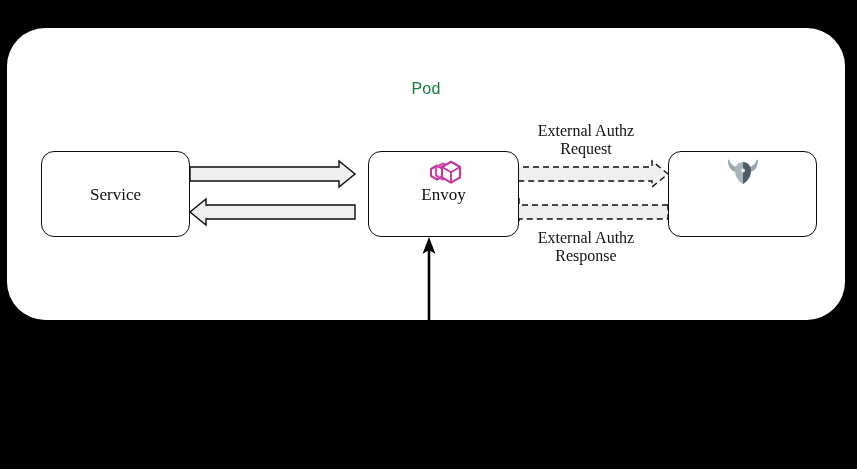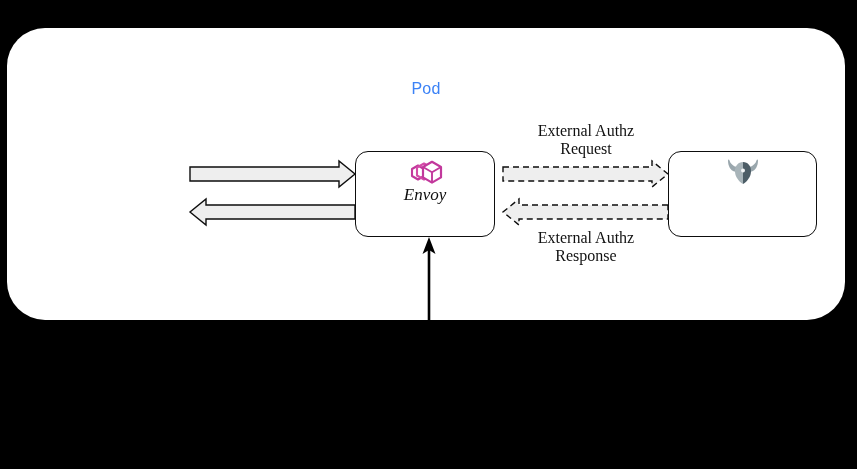--- a/index.html
+++ b/index.html
@@ -27,21 +27,21 @@
     border-radius: 38px;
   }
   .pod-title {
     position: absolute;
     left: 0;
     top: 52px;
     width: 100%;
     text-align: center;
     font-family: "Liberation Sans", sans-serif;
     font-size: 16px;
-    color: #3b82f6;
+    color: #15803d;
     letter-spacing: 0.2px;
   }
 
   
   .node {
     position: absolute;
     background: #ffffff;
     border: 1.6px solid #0d0d0d;
     border-radius: 13px;
     box-sizing: border-box;
@@ -50,21 +50,21 @@
     position: absolute;
     left: 0;
     width: 100%;
     text-align: center;
     font-family: "Liberation Serif", serif;
     font-size: 17px;
     color: #0d0d0d;
   }
 
   #node-service { left: 41px;  top: 151px; width: 149px; height: 86px; }
-  #node-envoy   { left: 355px; top: 151px; width: 140px; height: 86px; font-style: italic; }
+  #node-envoy   { left: 368px; top: 151px; width: 151px; height: 86px; }
   #node-opa     { left: 668px; top: 151px; width: 149px; height: 86px; }
 
   #node-service .node-label { top: 33px; }
   #node-envoy   .node-label { top: 33px; }
   #node-opa     .node-label { top: 33px; }
 
   
   .logo {
     position: absolute;
     left: 50%;
@@ -112,20 +112,23 @@
     <polygon points="355,205 206,205 206,199 190,212 206,225 206,219 355,219" fill="#eeeeee" stroke="#0d0d0d" stroke-width="1.4" stroke-linejoin="miter"></polygon>
 
     <polygon points="503,167 652,167 652,161 668,174 652,187 652,181 503,181" fill="#eeeeee" stroke="#0d0d0d" stroke-width="1.4" stroke-dasharray="6,4" stroke-linejoin="miter"></polygon>
 
     <polygon points="668,205 519,205 519,199 503,212 519,225 519,219 668,219" fill="#eeeeee" stroke="#0d0d0d" stroke-width="1.4" stroke-dasharray="6,4" stroke-linejoin="miter"></polygon>
 
     <line x1="429" y1="330" x2="429" y2="248" stroke="#000000" stroke-width="2.6"></line>
     <polygon points="429,237 422.5,254 429,250 435.5,254" fill="#000000"></polygon>
   </svg>
 
+  <div class="node" id="node-service">
+    <div class="node-label">Service</div>
+  </div>
 
   <div class="node" id="node-envoy">
     <div class="logo" id="envoy-logo">
       <svg viewBox="0 0 46 30" width="46" height="30" xmlns="http://www.w3.org/2000/svg">
 
         <polygon points="10,9 16,5.5 22,9 22,16 16,19.5 10,16" fill="none" stroke="#c2389c" stroke-width="2.1" stroke-linejoin="round"></polygon>
 
         <polygon points="15,7.5 22,3.5 29,7.5 29,15.5 22,19.5 15,15.5" fill="none" stroke="#d44ba8" stroke-width="2.1" stroke-linejoin="round"></polygon>
 
         <polygon points="21,7 30,1.8 39,7 39,17.4 30,22.6 21,17.4" fill="#ffffff" stroke="#c2389c" stroke-width="2.2" stroke-linejoin="round"></polygon>

